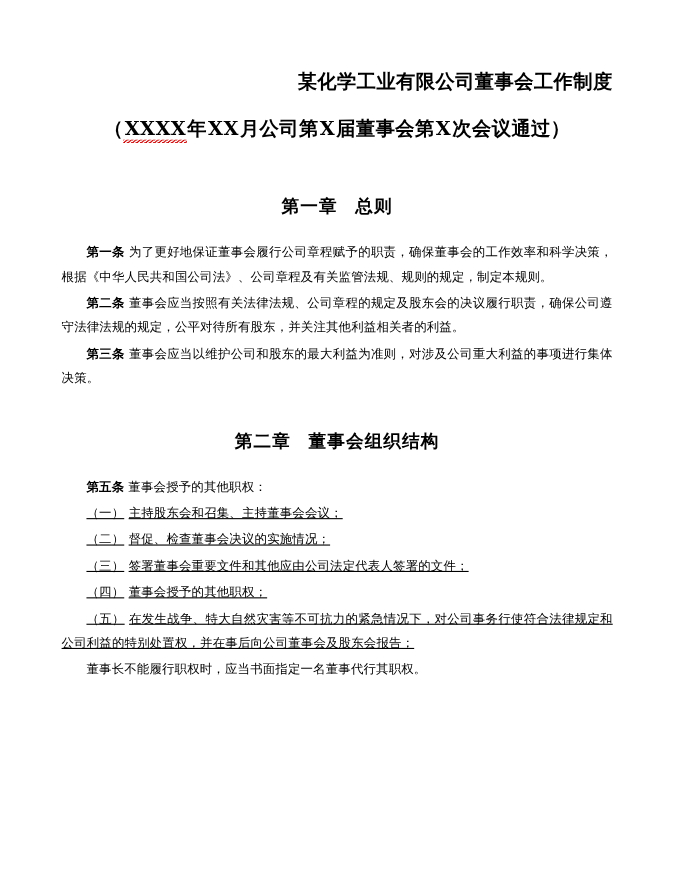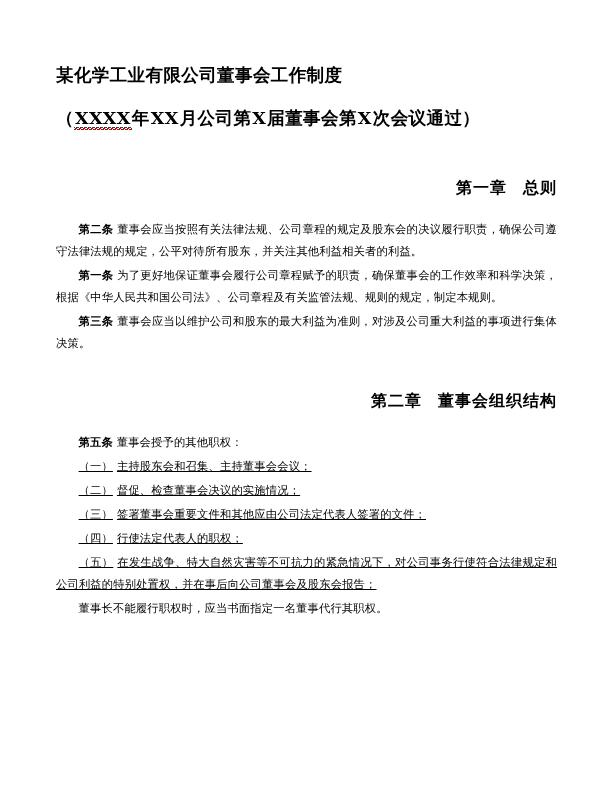--- a/index.html
+++ b/index.html
@@ -16,30 +16,30 @@
   }
   .page {
     position: relative;
     width: 613px;
     height: 809px;
     background: #ffffff;
     box-sizing: border-box;
     padding: 62px 56px 0 56px;
   }
   .doc-title {
-    text-align: left;
+    text-align: right;
     font-family: "DejaVu Serif", serif;
     font-weight: bold;
     font-size: 17.5px;
     line-height: 1.55;
     letter-spacing: 0.4px;
     margin: 0 0 16px 0;
   }
   .doc-subtitle {
-    text-align: left;
+    text-align: center;
     font-family: "DejaVu Serif", serif;
     font-weight: bold;
     font-size: 17.5px;
     line-height: 1.55;
     letter-spacing: 0.4px;
     margin: 0 0 46px 0;
     white-space: nowrap;
   }
   .placeholder-x {
     font-family: "DejaVu Serif", serif;
@@ -53,21 +53,21 @@
         135deg,
         #cc0000 0 1px,
         rgba(0,0,0,0) 1px 2px
       );
     background-repeat: repeat-x;
     background-size: 4px 3px;
     background-position: 0 100%;
     padding-bottom: 2px;
   }
   .chapter-heading {
-    text-align: right;
+    text-align: center;
     font-family: "DejaVu Serif", serif;
     font-weight: bold;
     font-size: 16px;
     letter-spacing: 1px;
     margin: 0 0 20px 0;
   }
   .chapter-heading .gap {
     display: inline-block;
     width: 16px;
   }
@@ -104,39 +104,39 @@
 <body>
 
 <div class="page">
 
   <h1 class="doc-title">某化学工业有限公司董事会工作制度</h1>
 
   <h2 class="doc-subtitle"><span>（</span><span class="placeholder-x spell-error">XXXX</span><span>年</span><span class="placeholder-x">XX</span><span>月公司第</span><span class="placeholder-x">X</span><span>届董事会第</span><span class="placeholder-x">X</span><span>次会议通过</span><span>）</span></h2>
 
   <h3 class="chapter-heading"><span>第一章</span><span class="gap"></span><span>总则</span></h3>
 
+  <p class="body-para"><span class="art-label">第一条</span>&nbsp;<span>为了更好地保证董事会履行公司章程赋予的职责，确保董事会的工作效率和科学决策，根据《中华人民共和国公司法》、公司章程及有关监管法规、规则的规定，制定本规则。</span></p>
+
   <p class="body-para"><span class="art-label">第二条</span>&nbsp;<span>董事会应当按照有关法律法规、公司章程的规定及股东会的决议履行职责，确保公司遵守法律法规的规定，公平对待所有股东，并关注其他利益相关者的利益。</span></p>
-
-  <p class="body-para"><span class="art-label">第一条</span>&nbsp;<span>为了更好地保证董事会履行公司章程赋予的职责，确保董事会的工作效率和科学决策，根据《中华人民共和国公司法》、公司章程及有关监管法规、规则的规定，制定本规则。</span></p>
 
   <p class="body-para"><span class="art-label">第三条</span>&nbsp;<span>董事会应当以维护公司和股东的最大利益为准则，对涉及公司重大利益的事项进行集体决策。</span></p>
 
   <div class="block-gap-lg"></div>
 
   <h3 class="chapter-heading"><span>第二章</span><span class="gap"></span><span>董事会组织结构</span></h3>
 
 
   <p class="body-para"><span class="art-label">第五条</span>&nbsp;<span>董事会授予的其他职权：</span></p>
 
   <p class="sub-item"><span class="sub-num">（一）</span><span>主持股东会和召集、主持董事会会议；</span></p>
 
   <p class="sub-item"><span class="sub-num">（二）</span><span>督促、检查董事会决议的实施情况；</span></p>
 
   <p class="sub-item"><span class="sub-num">（三）</span><span>签署董事会重要文件和其他应由公司法定代表人签署的文件；</span></p>
 
-  <p class="sub-item"><span class="sub-num">（四）</span><span>行使法定代表人的职权；</span></p>
+  <p class="sub-item"><span class="sub-num">（四）</span><span>董事会授予的其他职权；</span></p>
 
   <p class="sub-item"><span class="sub-num">（五）</span><span>在发生战争、特大自然灾害等不可抗力的紧急情况下，对公司事务行使符合法律规定和公司利益的特别处置权，并在事后向公司董事会及股东会报告；</span></p>
 
 
   <p class="body-para">董事长不能履行职权时，应当书面指定一名董事代行其职权。</p>
 
 </div>
 
 </body></html>

